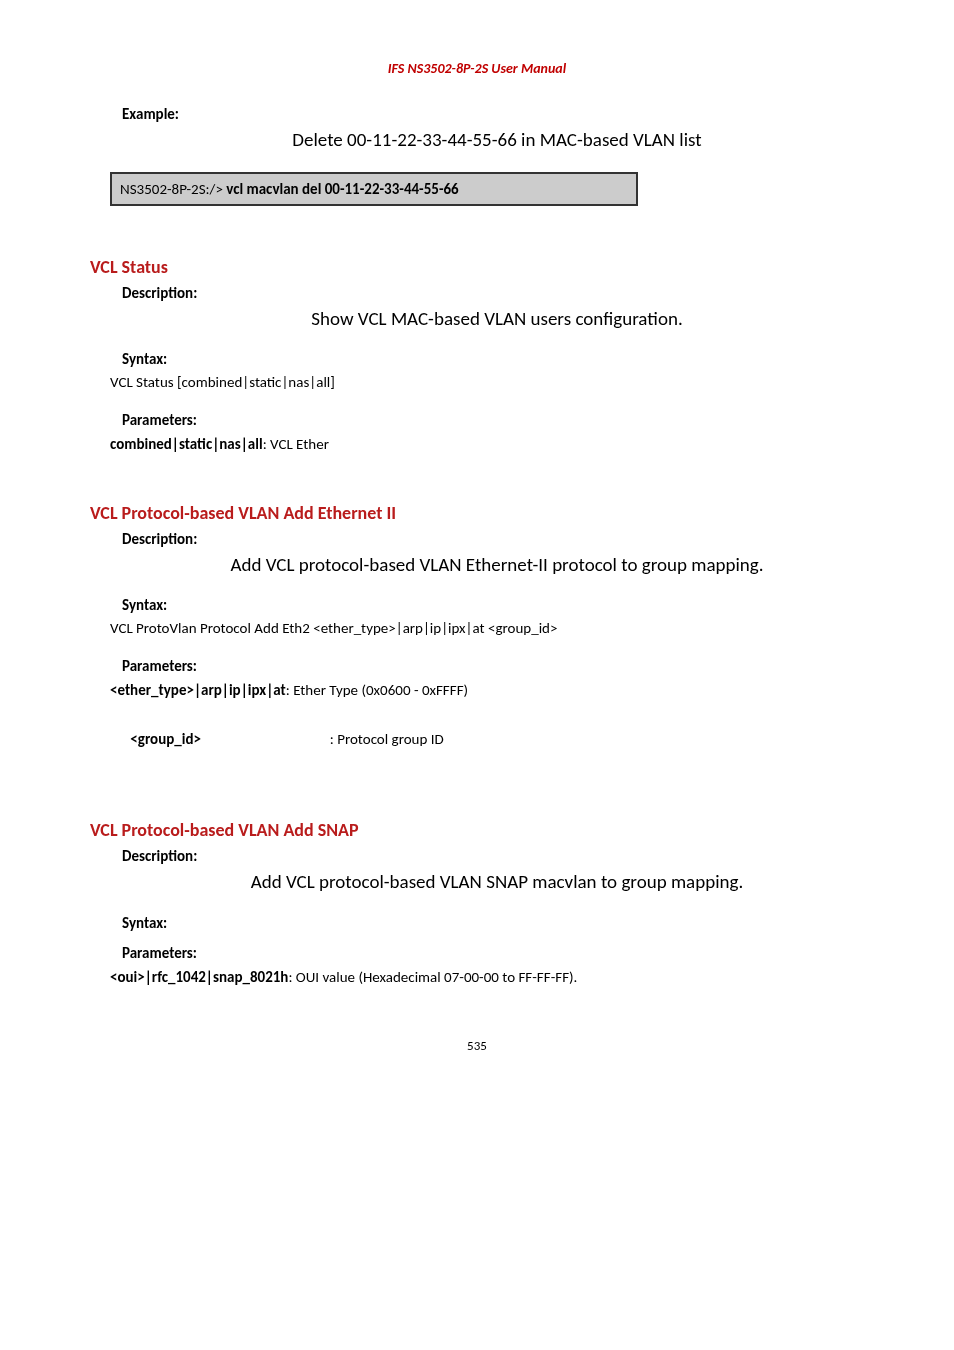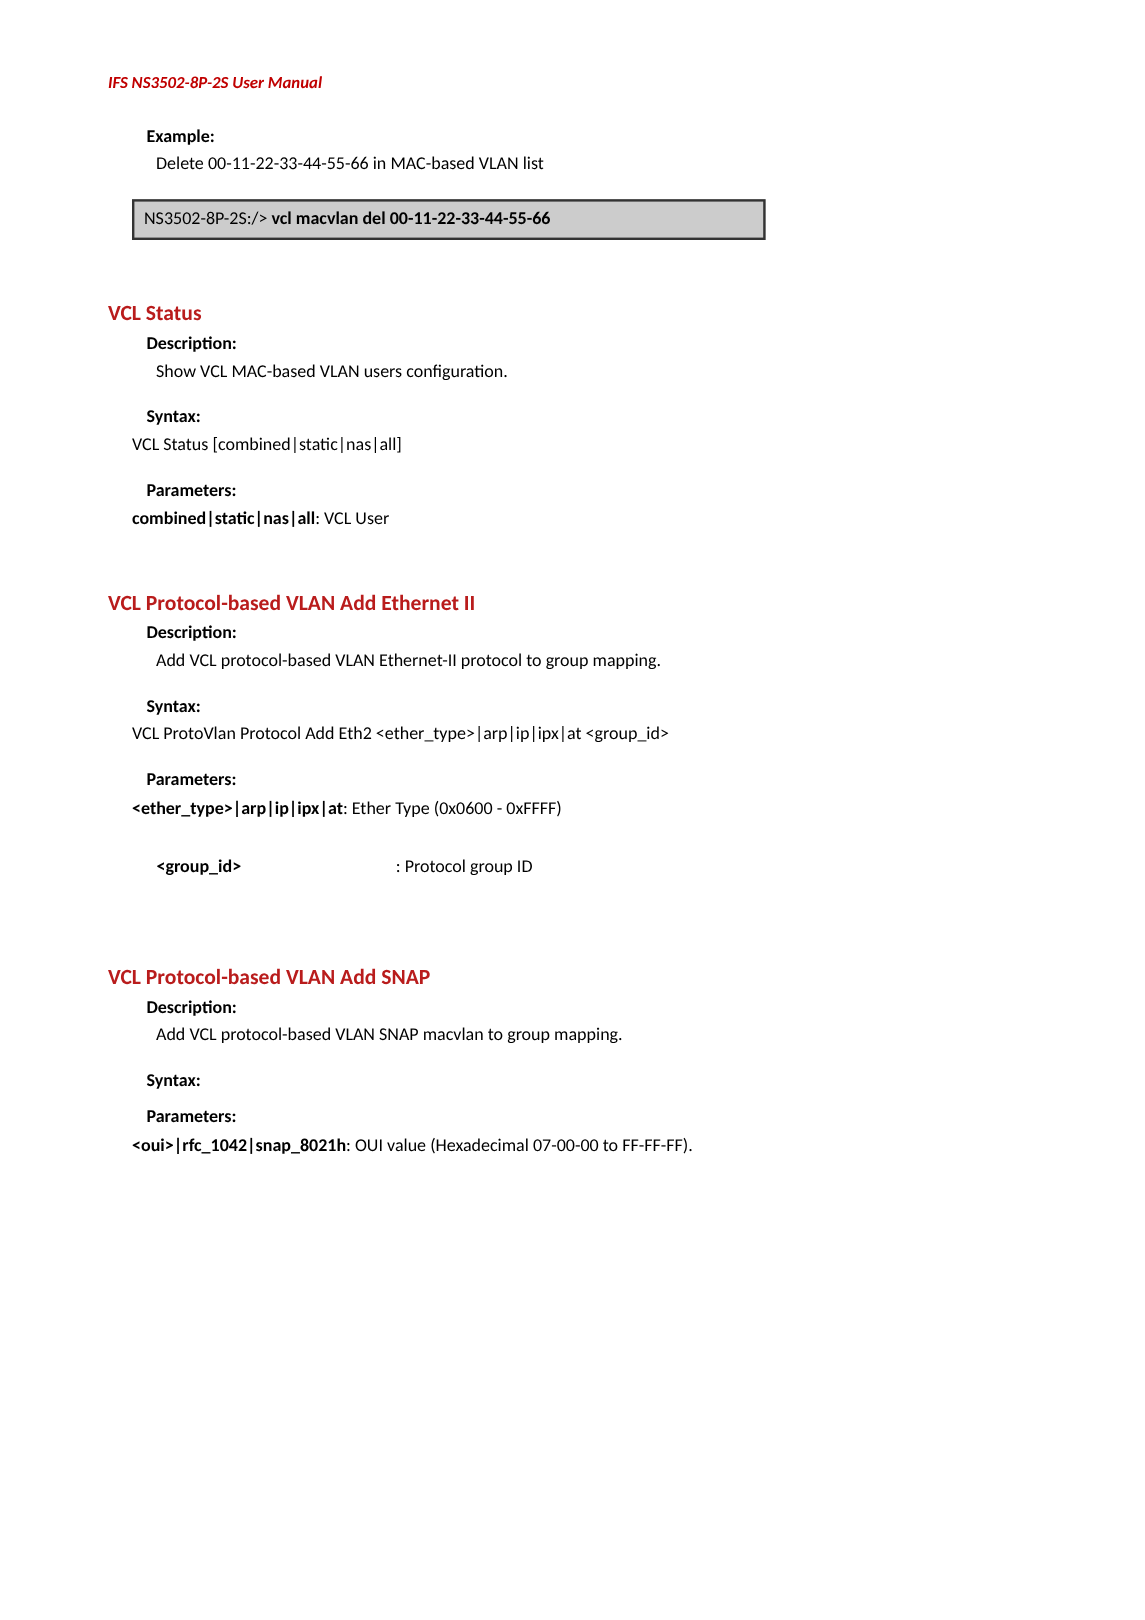--- a/index.html
+++ b/index.html
@@ -8,38 +8,39 @@
     font-family: Calibri, "Segoe UI", Arial, sans-serif;
     background: #ffffff;
     color: #000000;
     width: 954px;
   }
   .page {
     padding: 60px 90px 40px 90px;
     box-sizing: border-box;
   }
   .header-right {
-    text-align: left;
+    text-align: center;
     font-style: italic;
     font-weight: bold;
     color: #c00000;
     font-size: 14px;
     margin-bottom: 28px;
   }
   .subheading {
     font-weight: bold;
     font-size: 15px;
     margin-top: 0;
     margin-bottom: 4px;
     padding-left: 32px;
   }
   .body-text {
-    font-size: 15px;
+    font-size: 19px;
     margin: 2px 0 18px 40px;
     line-height: 1.4;
+    text-align: center;
   }
   .body-text-noindent {
     font-size: 15px;
     margin: 2px 0 18px 20px;
     line-height: 1.4;
   }
   .code-box {
     margin: 4px 0 30px 20px;
     border: 2px solid #333333;
     background: #cccccc;
@@ -97,21 +98,21 @@
   </div>
 
   <div class="desc-block">
     <div class="subheading">Syntax:</div>
     <div class="body-text-noindent">VCL Status [combined|static|nas|all]</div>
   </div>
 
   <div class="desc-block">
     <div class="subheading">Parameters:</div>
     <div class="param-line">
-      <span class="bold">combined|static|nas|all</span><span>: VCL User</span>
+      <span class="bold">combined|static|nas|all</span><span>: VCL Ether</span>
     </div>
   </div>
 
   <div class="section-title">VCL Protocol-based VLAN Add Ethernet II</div>
 
   <div class="desc-block">
     <div class="subheading">Description:</div>
     <div class="body-text">Add VCL protocol-based VLAN Ethernet-II protocol to group mapping.</div>
   </div>
 
@@ -141,14 +142,15 @@
     <div class="subheading">Syntax:</div>
   </div>
 
   <div class="desc-block">
     <div class="subheading">Parameters:</div>
     <div class="param-line">
       <span class="bold">&lt;oui&gt;|rfc_1042|snap_8021h</span><span>: OUI value (Hexadecimal 07-00-00 to FF-FF-FF).</span>
     </div>
   </div>
 
+  <div class="page-num">535</div>
 
 </div>
 
 </body></html>

